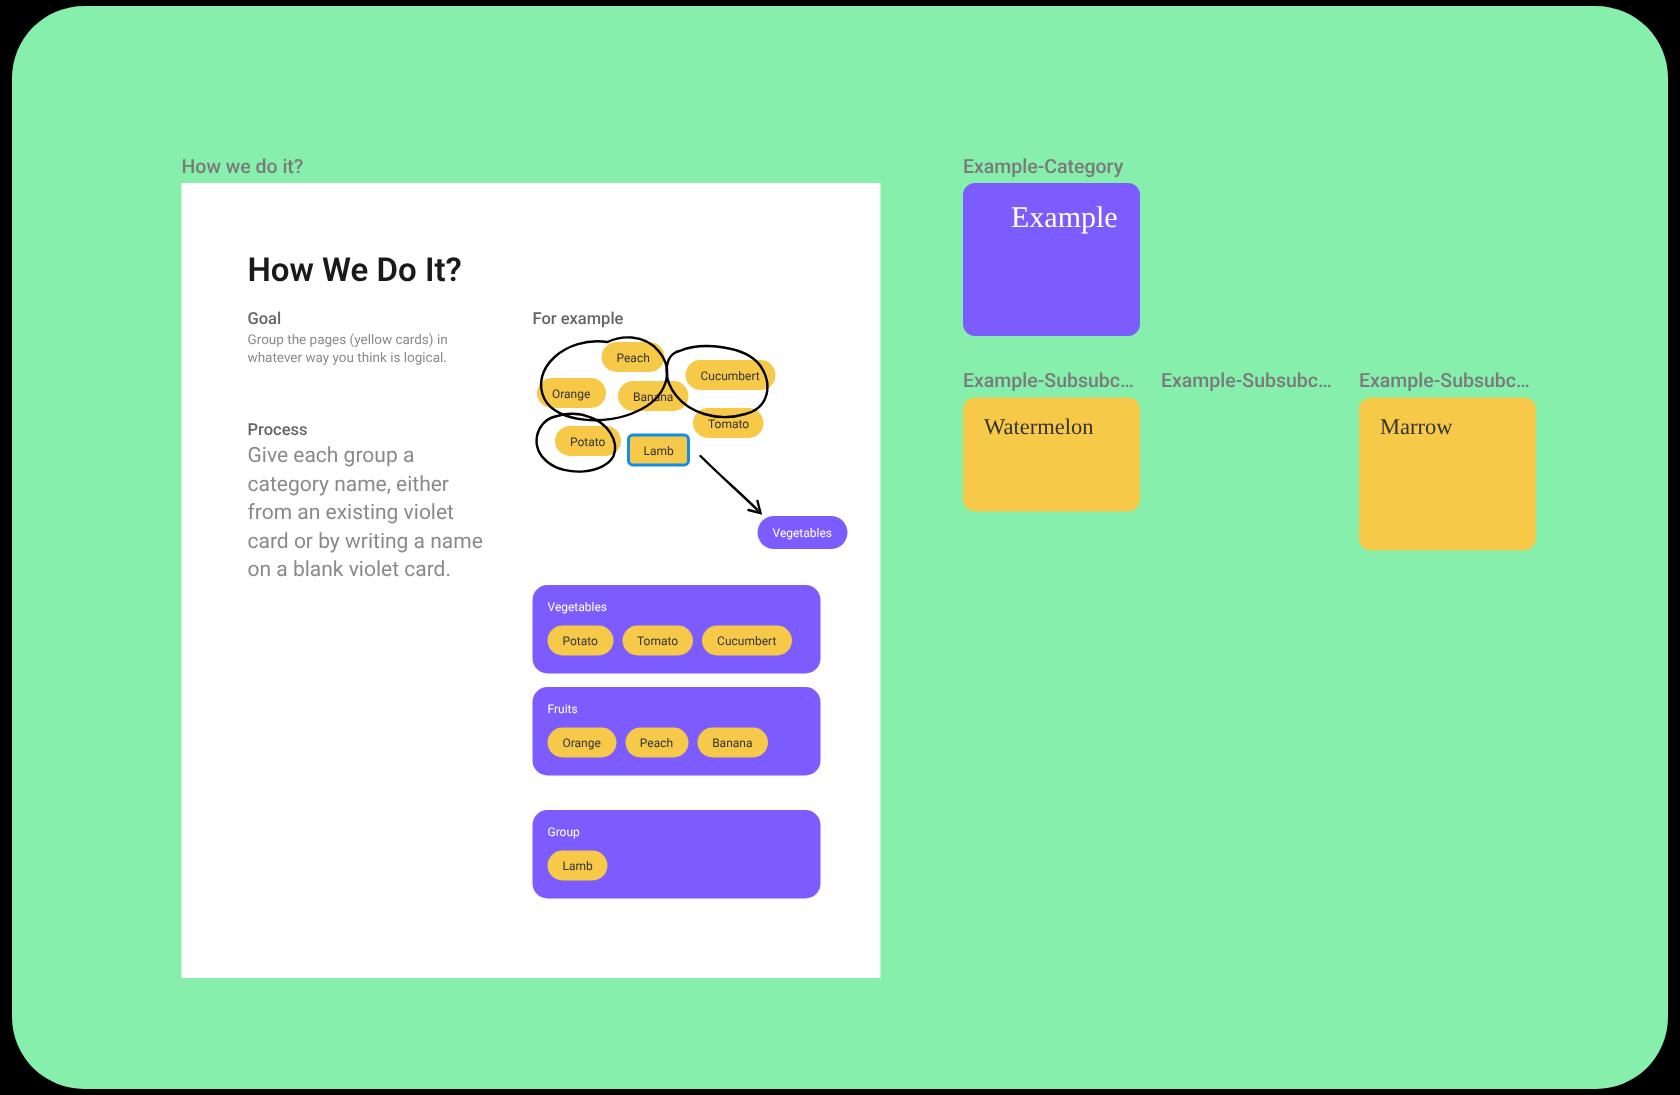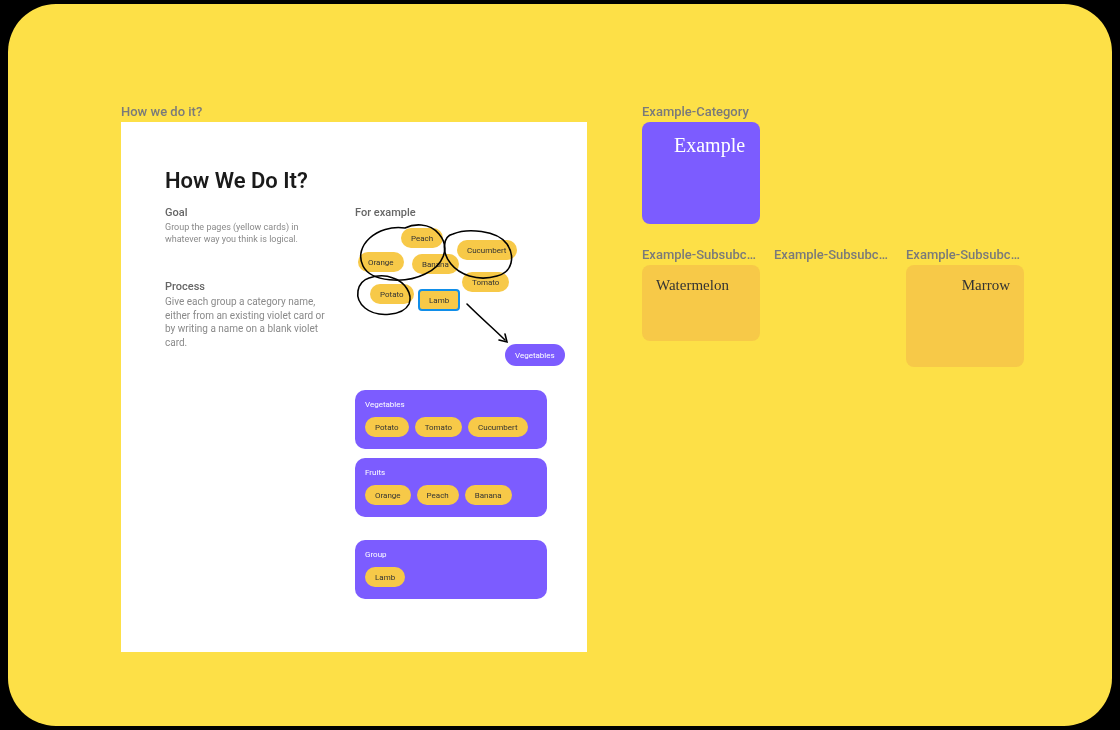--- a/index.html
+++ b/index.html
@@ -5,21 +5,21 @@
   * { box-sizing: border-box; margin: 0; padding: 0; }
   html, body { width: 1120px; height: 730px; }
   body {
     background: #000;
     font-family: -apple-system, BlinkMacSystemFont, "Segoe UI", Roboto, Helvetica, Arial, sans-serif;
   }
   .stage {
     position: absolute;
     left: 8px; top: 4px;
     width: 1104px; height: 722px;
-    background: #fde047;
+    background: #86efac;
     border-radius: 48px;
     overflow: hidden;
   }
 
   
   .doc-label {
     position: absolute;
     left: 113px; top: 100px;
     font-size: 13px; color: #7a7a7a; font-weight: 500;
   }
@@ -43,21 +43,21 @@
     width: 160px;
     font-size: 9px; color: #8a8a8a; line-height: 1.35;
   }
   .process-h {
     position: absolute; left: 44px; top: 158px;
     font-size: 11px; color: #666; font-weight: 500;
   }
   .process-p {
     position: absolute; left: 44px; top: 173px;
     width: 160px;
-    font-size: 10px; color: #8a8a8a; line-height: 1.35;
+    font-size: 14px; color: #8a8a8a; line-height: 1.35;
   }
   .example-h {
     position: absolute; left: 234px; top: 84px;
     font-size: 11px; color: #666; font-weight: 500;
   }
 
   
   .pill {
     position: absolute;
     background: #f7c948;
@@ -197,17 +197,17 @@
   <div class="right-label" style="left:766px; top:243px;">
       <span class="ellip">Example-Subsubcategory</span>
     </div>
   <div class="right-label" style="left:898px; top:243px;">
       <span class="ellip">Example-Subsubcategory</span>
     </div>
 
   <div class="card yellow" style="left:634px; top:261px; width:118px; height:76px;">
     <div class="card-title" style="font-size:15px;">Watermelon</div>
   </div>
-  <div class="card yellow" style="left:898px; top:261px; width:118px; height:102px;text-align:right;">
+  <div class="card yellow" style="left:898px; top:261px; width:118px; height:102px;">
     <div class="card-title" style="font-size:15px;">Marrow</div>
   </div>
 
 </div>
 
 </body></html>

